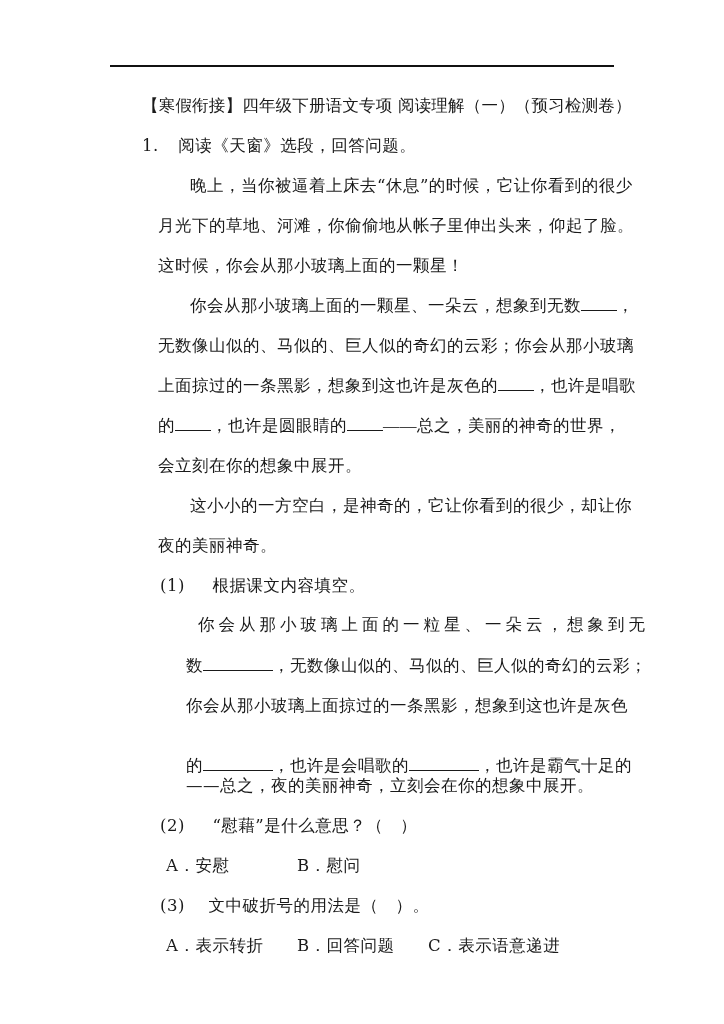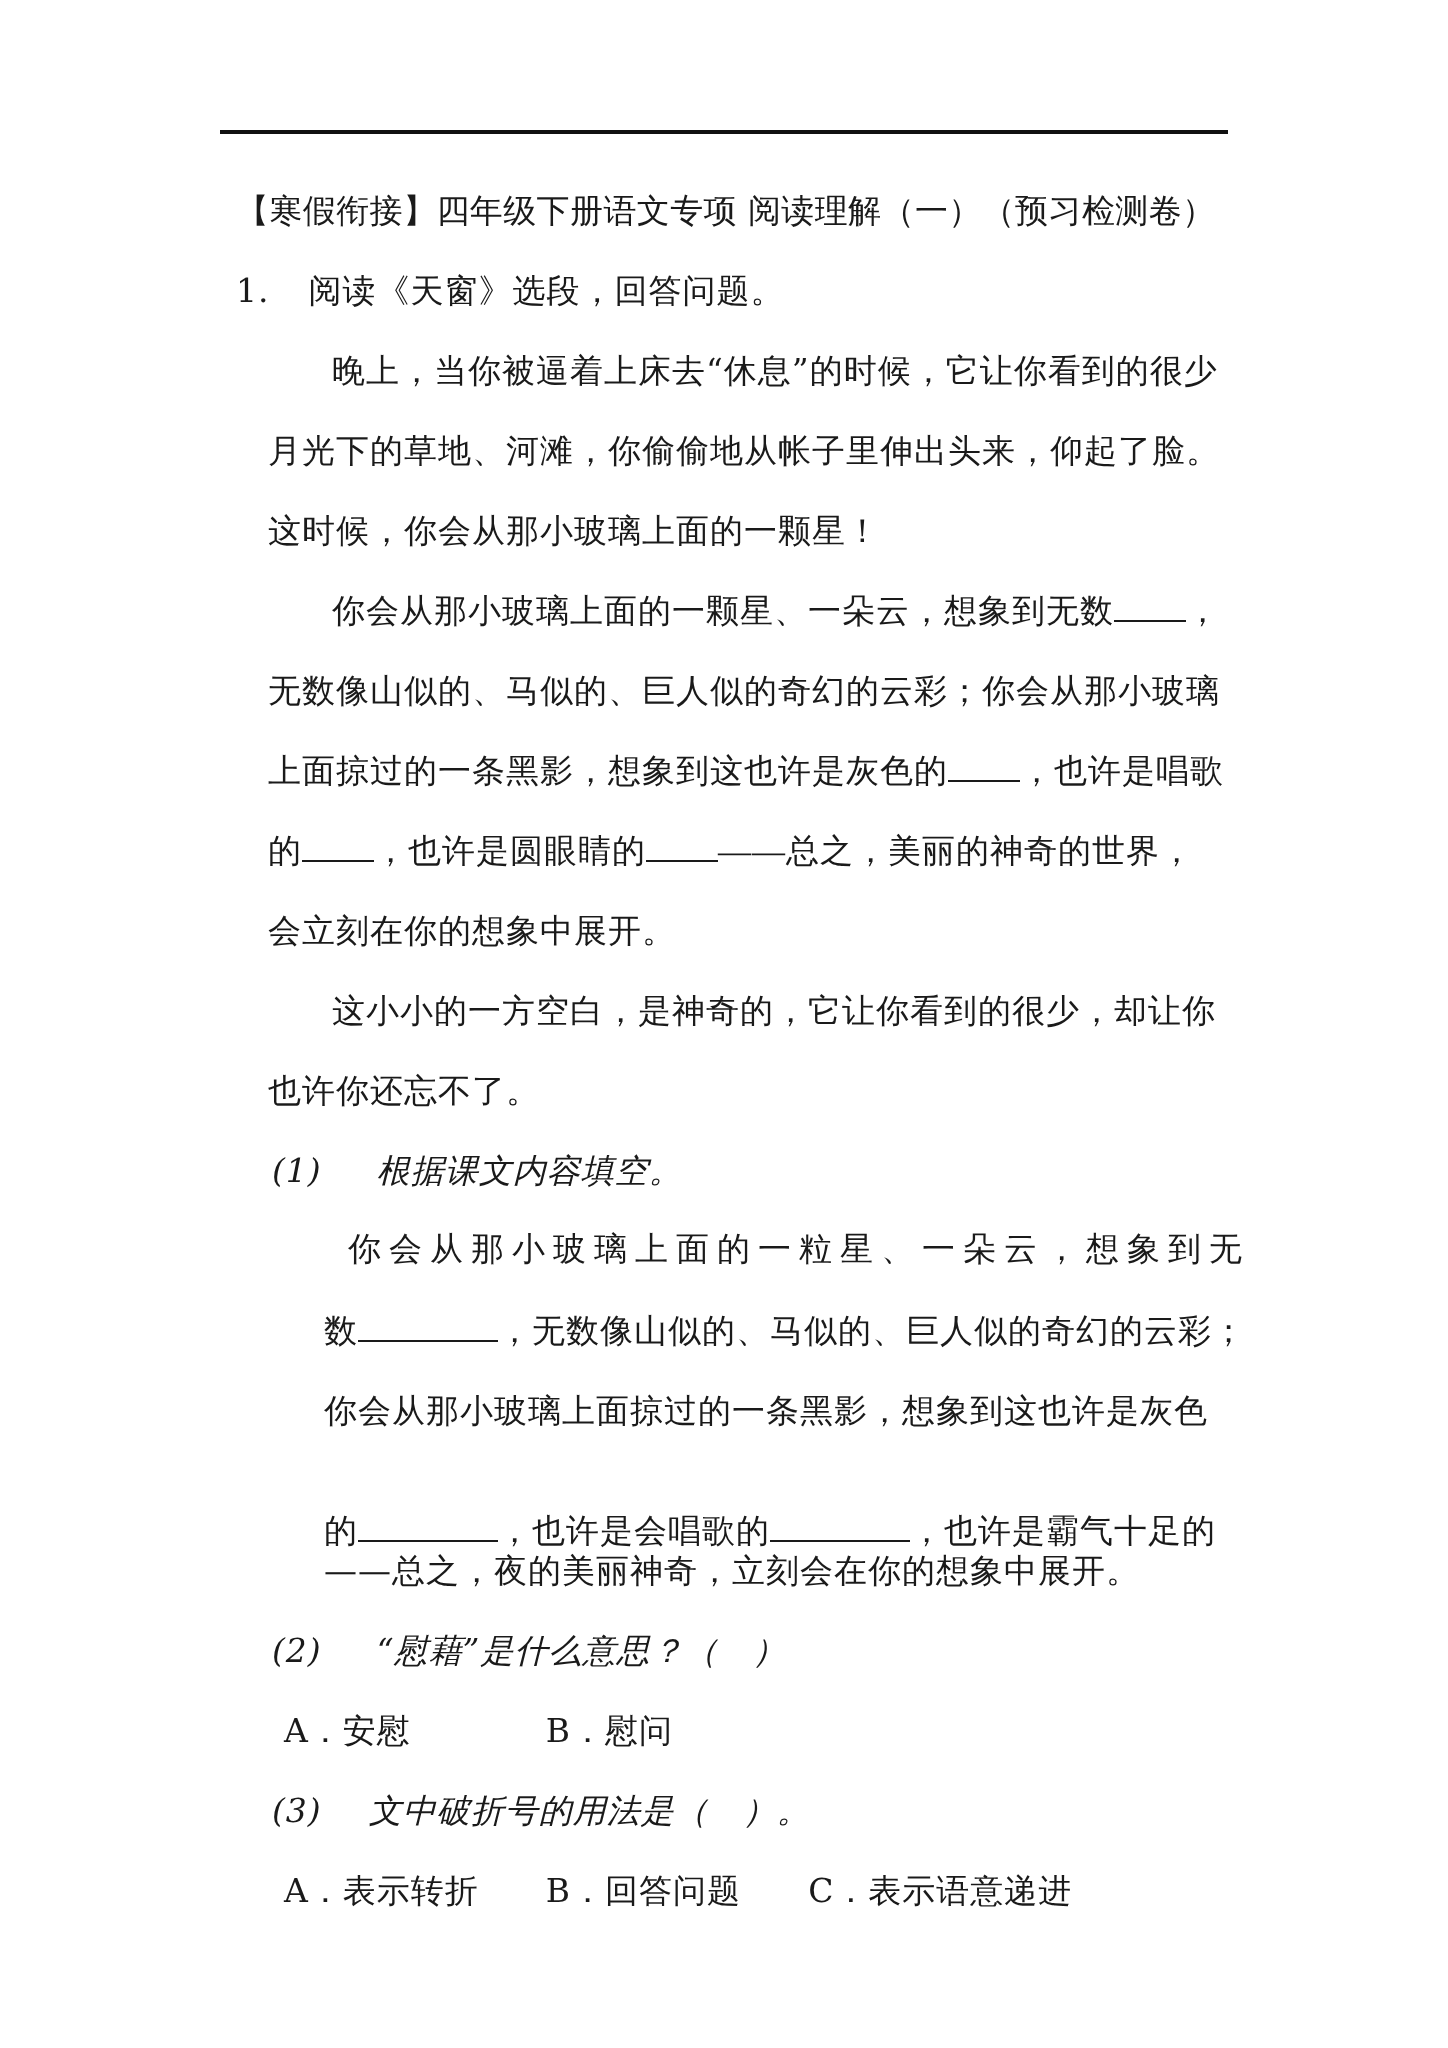--- a/index.html
+++ b/index.html
@@ -22,26 +22,27 @@
       width: 504px;
       height: 2px;
       background: #111111;
     }
     .line {
       position: absolute;
       white-space: nowrap;
       font-size: 16.5px;
       line-height: 20px;
       letter-spacing: 0.5px;
+      margin-left: 24px;
     }
     .title { left: 118px; top: 96px; font-size: 16.5px; letter-spacing: 0.2px; }
     .q1 { left: 118px; top: 136px; }
     .p { left: 134px; font-family: Liberation Serif, serif; }
     .indent { left: 166px; }
-    .sub { left: 136px; font-style: italic; }
+    .sub { left: 136px; }
     .subp { left: 162px; }
     .subindent { left: 174px; letter-spacing: 4px; font-family: Liberation Mono, monospace; }
     .opt { left: 142px; }
     .blank {
       display: inline-block;
       border-bottom: 1px solid #1a1a1a;
       height: 14px;
       vertical-align: baseline;
     }
     .b-short { width: 36px; }
@@ -71,21 +72,21 @@
 <div class="line p" style="top:336px">无数像山似的、马似的、巨人似的奇幻的云彩；你会从那小玻璃</div>
 <div class="line p" style="top:376px">
   <span>上面掠过的一条黑影，想象到这也许是灰色的</span><span class="blank b-short"></span><span>，也许是唱歌</span>
 </div>
 <div class="line p" style="top:416px">
   <span>的</span><span class="blank b-short"></span><span>，也许是圆眼睛的</span><span class="blank b-short"></span><span>——总之，美丽的神奇的世界，</span>
 </div>
 <div class="line p" style="top:456px">会立刻在你的想象中展开。</div>
 
 <div class="line indent" style="top:496px">这小小的一方空白，是神奇的，它让你看到的很少，却让你</div>
-<div class="line p" style="top:536px">也许你还忘不了。</div>
+<div class="line p" style="top:536px">夜的美丽神奇。</div>
 
 <div class="line sub" style="top:576px">
   <span>(1)</span>
   <span class="gap" style="width:16px"></span>
   <span>根据课文内容填空。</span>
 </div>
 <div class="line subindent" style="top:616px">你会从那小玻璃上面的一粒星、一朵云，想象到无</div>
 <div class="line subp" style="top:656px">
   <span>数</span><span class="blank b-long"></span><span>，无数像山似的、马似的、巨人似的奇幻的云彩；</span>
 </div>

